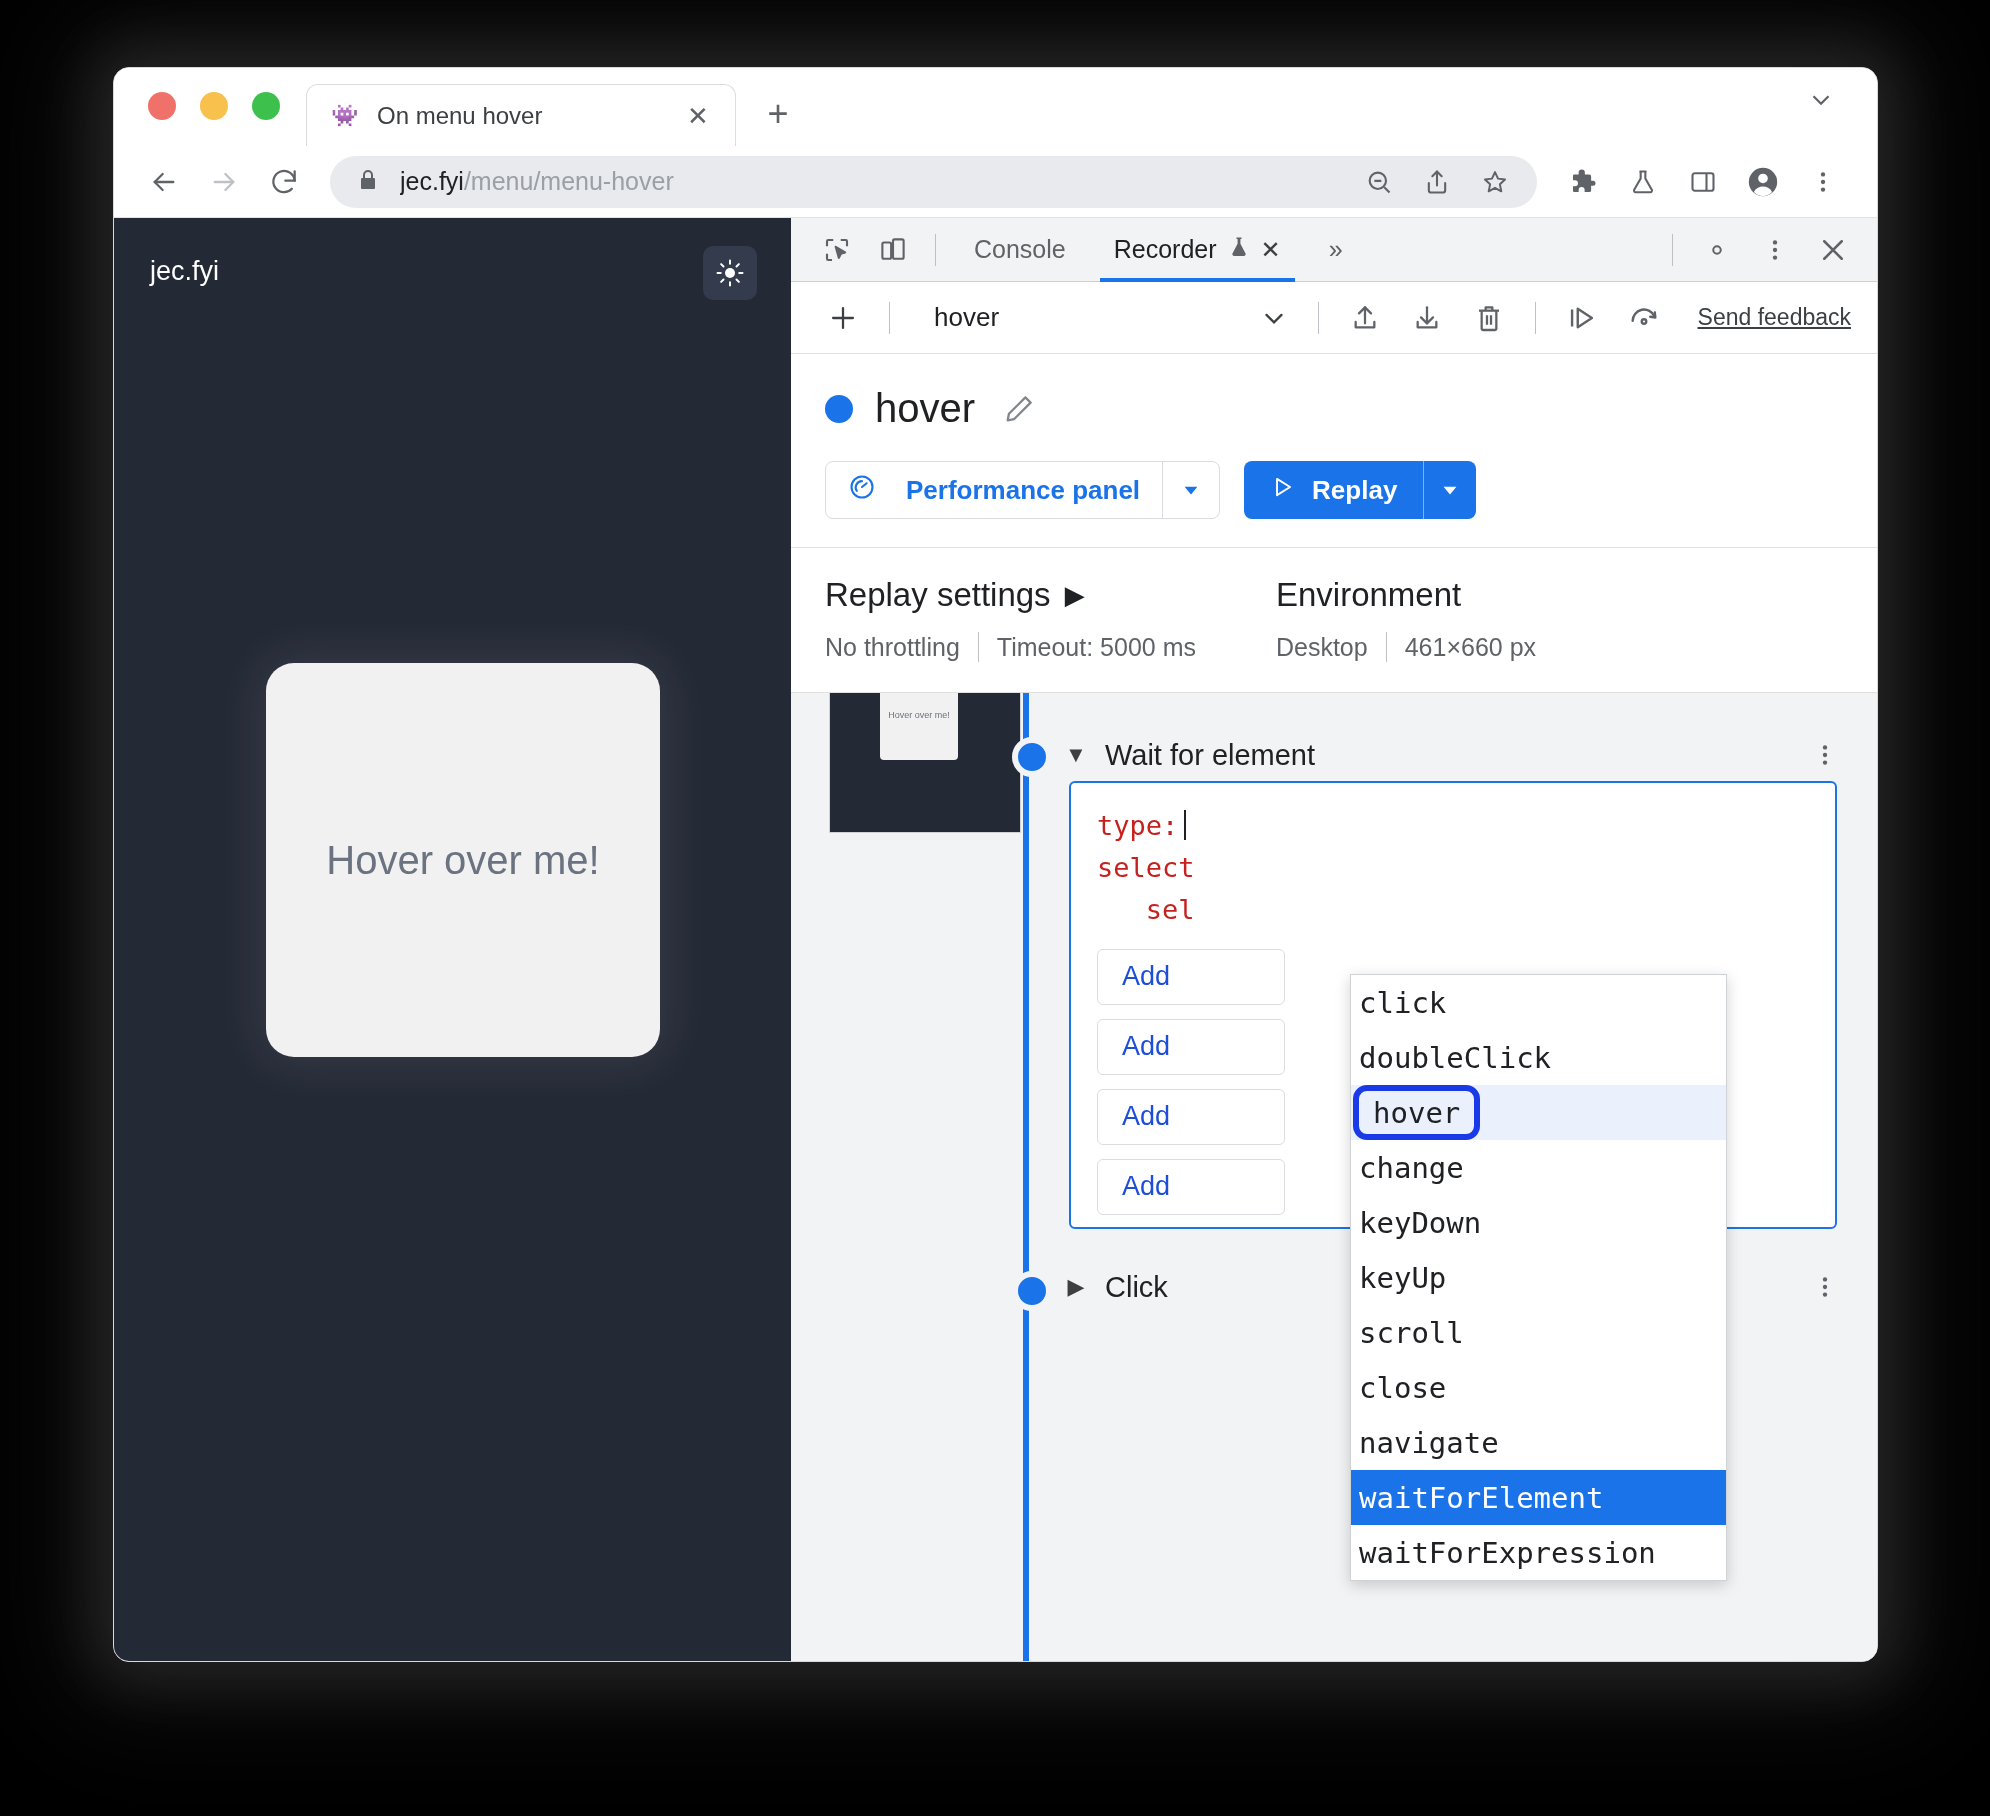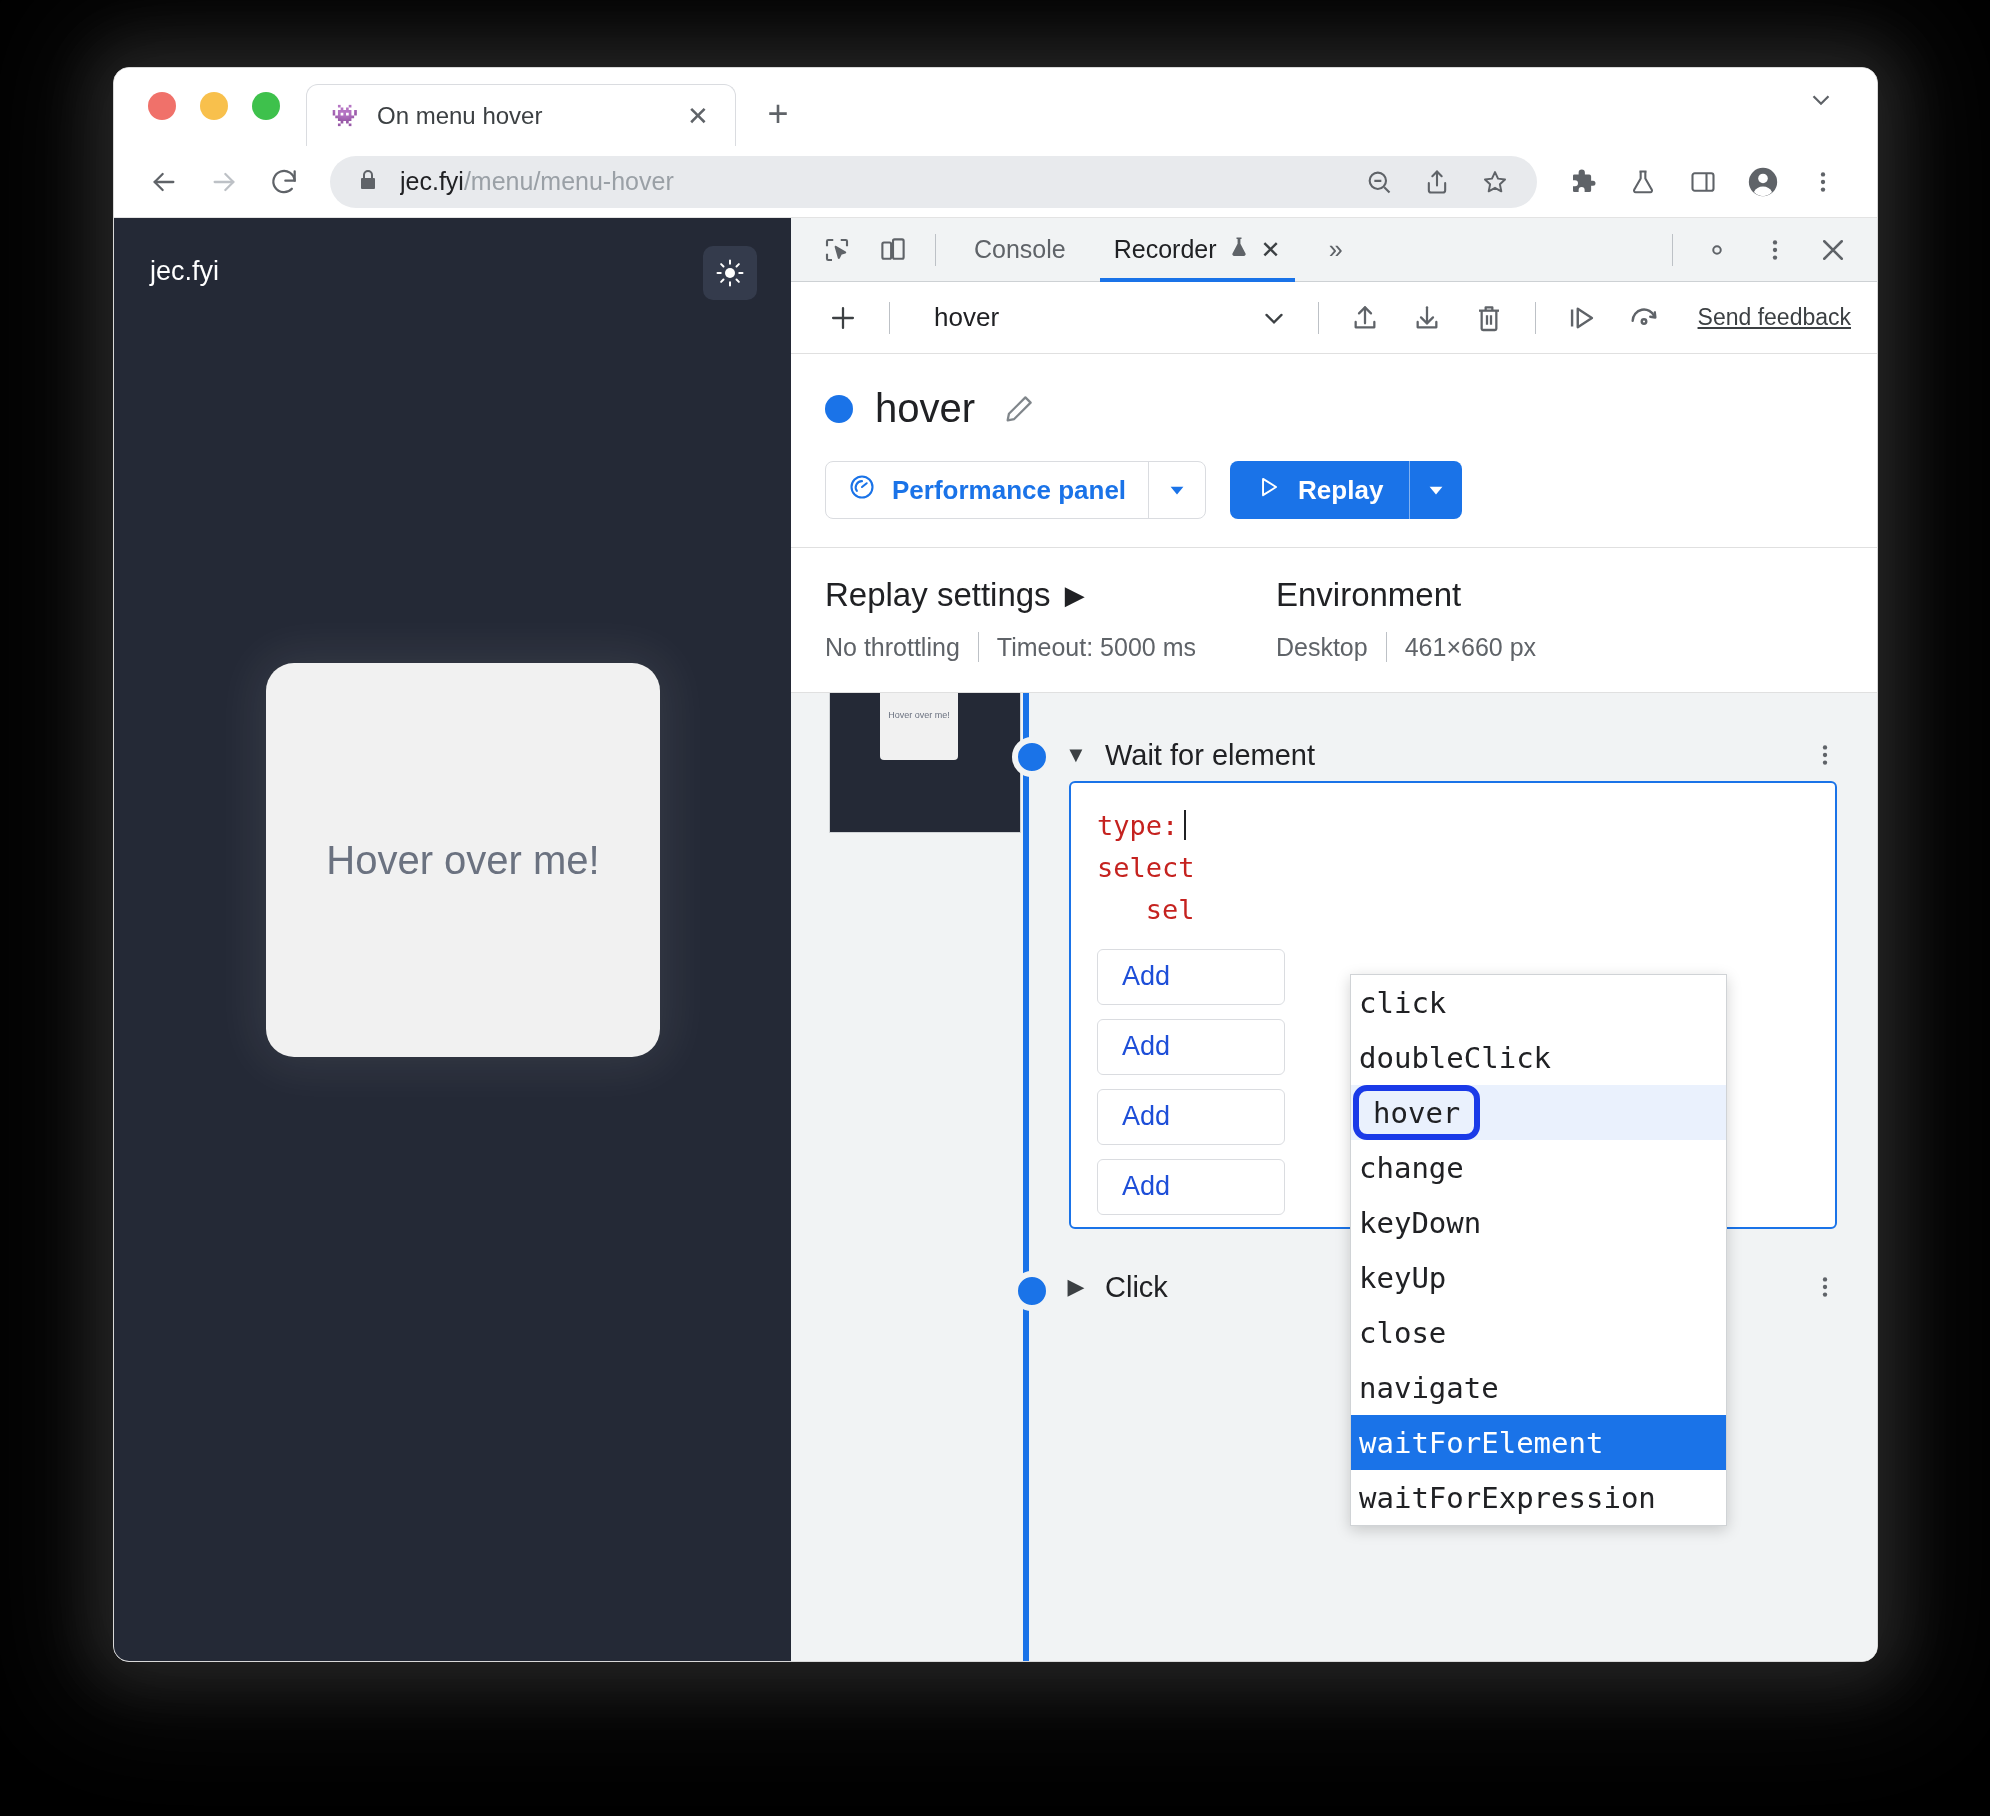--- a/index.html
+++ b/index.html
@@ -273,21 +273,21 @@
   .rec-buttons { display:flex; align-items:center; gap:24px; }
   .btn-outline {
     height:58px;
     border:1px solid #dadce0;
     border-radius:8px;
     display:flex; align-items:center;
     background:#ffffff;
     overflow:hidden;
   }
   .btn-outline .lbl {
-    display:flex; align-items:center; gap:16px;
+    display:flex; align-items:center; gap:30px;
     padding:0 22px;
     font-size:26px; font-weight:bold;
     color:#1a73e8;
     height:100%;
   }
   .btn-outline .split {
     width:1px; height:100%; background:#dadce0;
   }
   .btn-outline .caret {
     width:56px; height:100%;
@@ -830,17 +830,18 @@
 
 <div class="ac">
   <div class="ac-item">click</div>
   <div class="ac-item">doubleClick</div>
   <div class="ac-item soft ac-ring-wrap">
     <span class="ac-ring">hover</span>
   </div>
   <div class="ac-item">change</div>
   <div class="ac-item">keyDown</div>
   <div class="ac-item">keyUp</div>
+  <div class="ac-item">scroll</div>
   <div class="ac-item">close</div>
   <div class="ac-item">navigate</div>
   <div class="ac-item hl">waitForElement</div>
   <div class="ac-item">waitForExpression</div>
 </div>
 
 </body></html>

